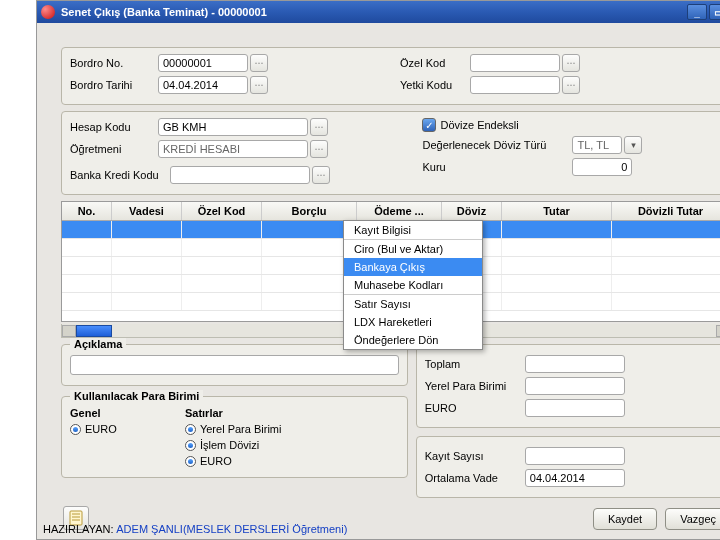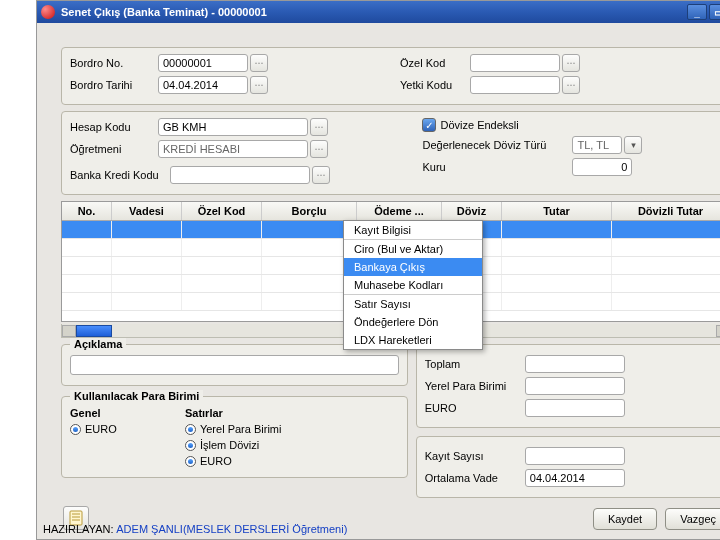--- a/index.html
+++ b/index.html
@@ -281,22 +281,22 @@
           <div class="gc w-tutar"></div>
             <div class="gc w-dtutar"></div>
         </div>
 
         <div class="ctxmenu">
           <div class="ctxitem">Kayıt Bilgisi</div>
           <div class="ctxitem sep">Ciro (Bul ve Aktar)</div>
           <div class="ctxitem sel">Bankaya Çıkış</div>
           <div class="ctxitem">Muhasebe Kodları</div>
           <div class="ctxitem sep">Satır Sayısı</div>
+          <div class="ctxitem">LDX Hareketleri</div>
           <div class="ctxitem">Öndeğerlere Dön</div>
-          <div class="ctxitem">LDX Hareketleri</div>
         </div>
       </div>
     </div>
     <div class="scrollbar">
       <div class="sbar-btn"></div>
       <div class="sbar-track">
         <div class="sbar-thumb"></div>
       </div>
       <div class="sbar-btn"></div>
     </div>

